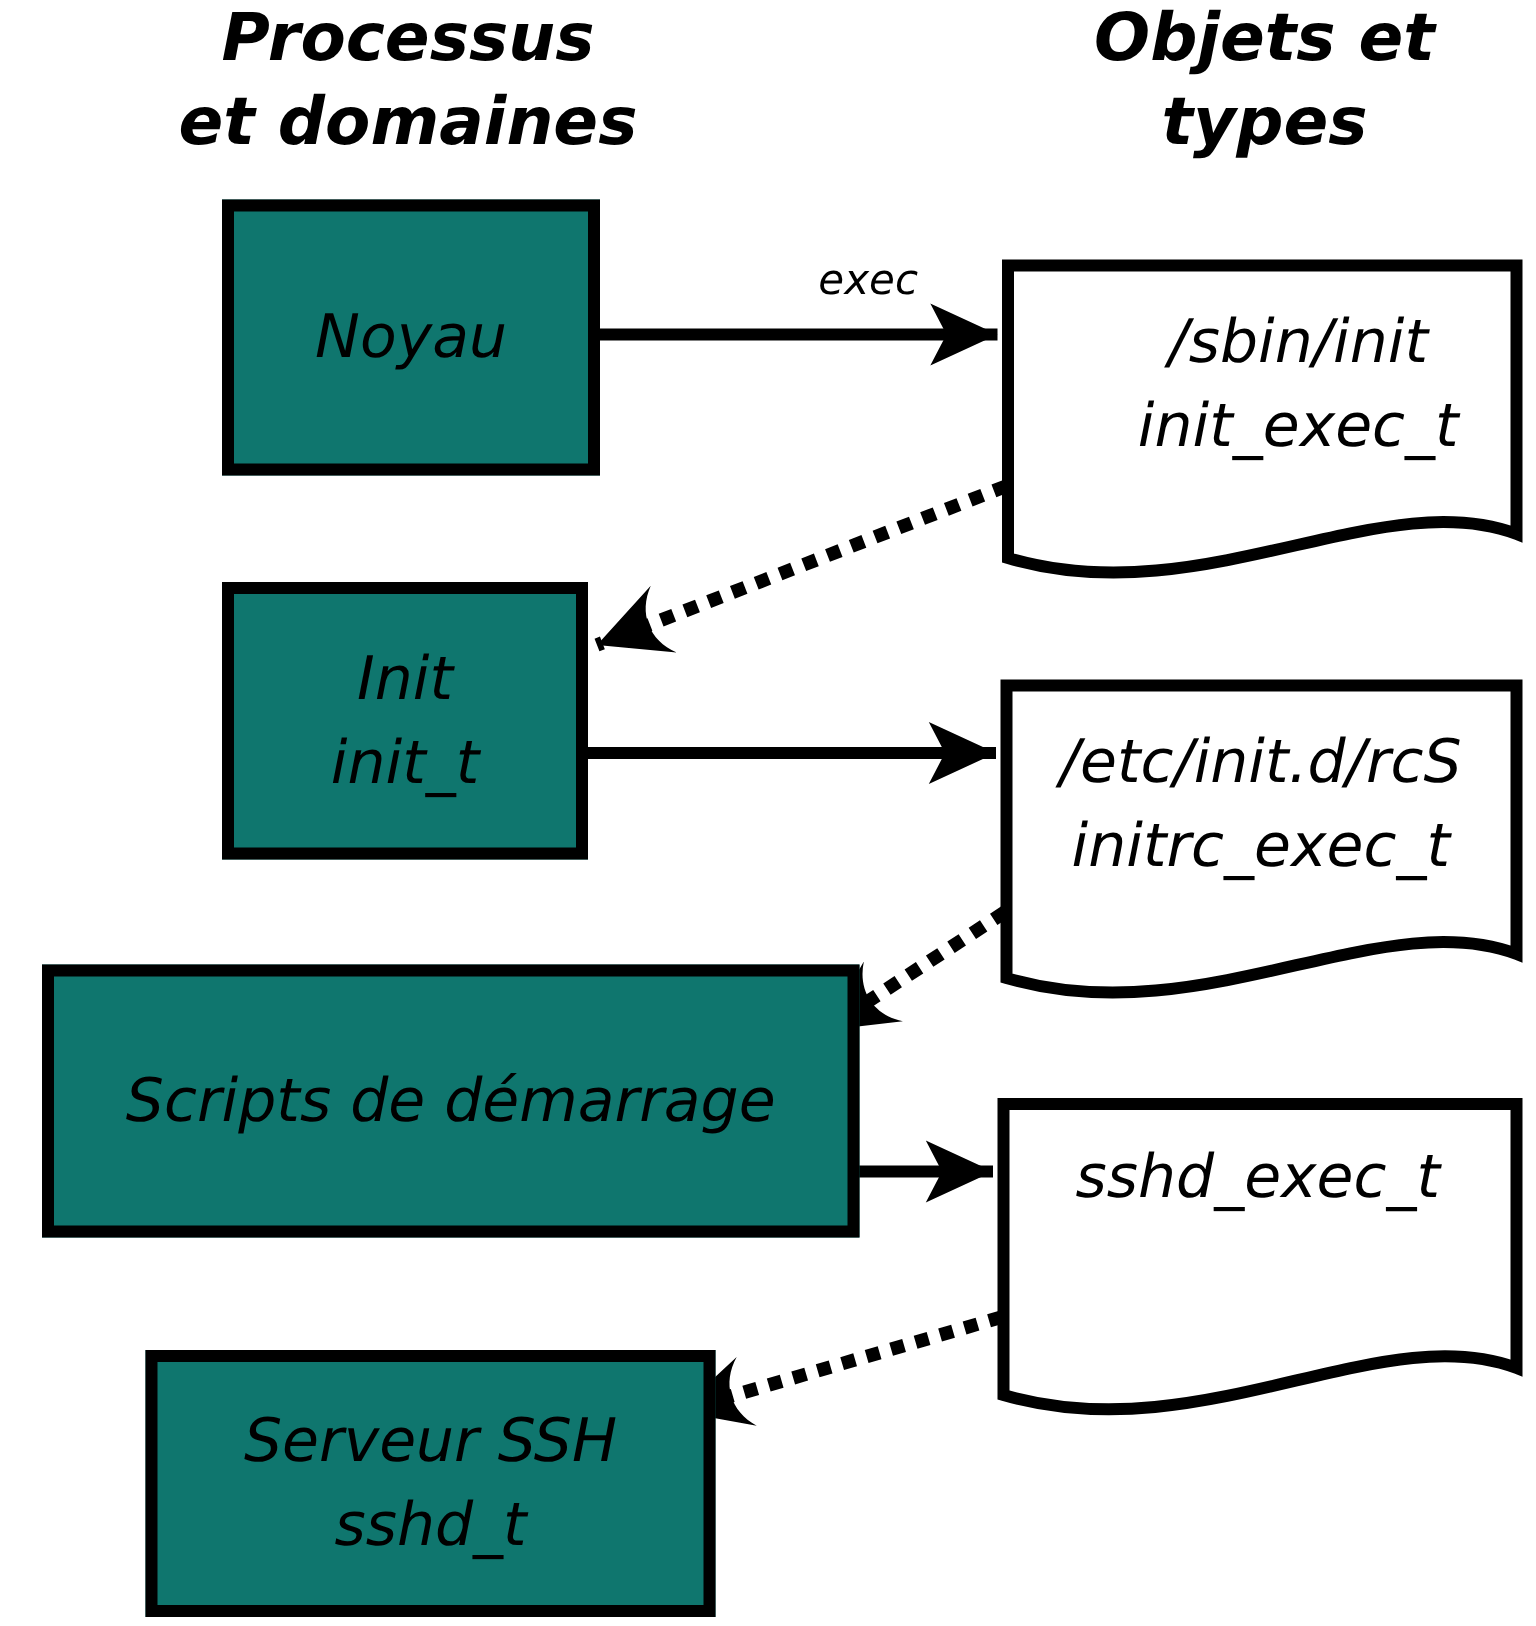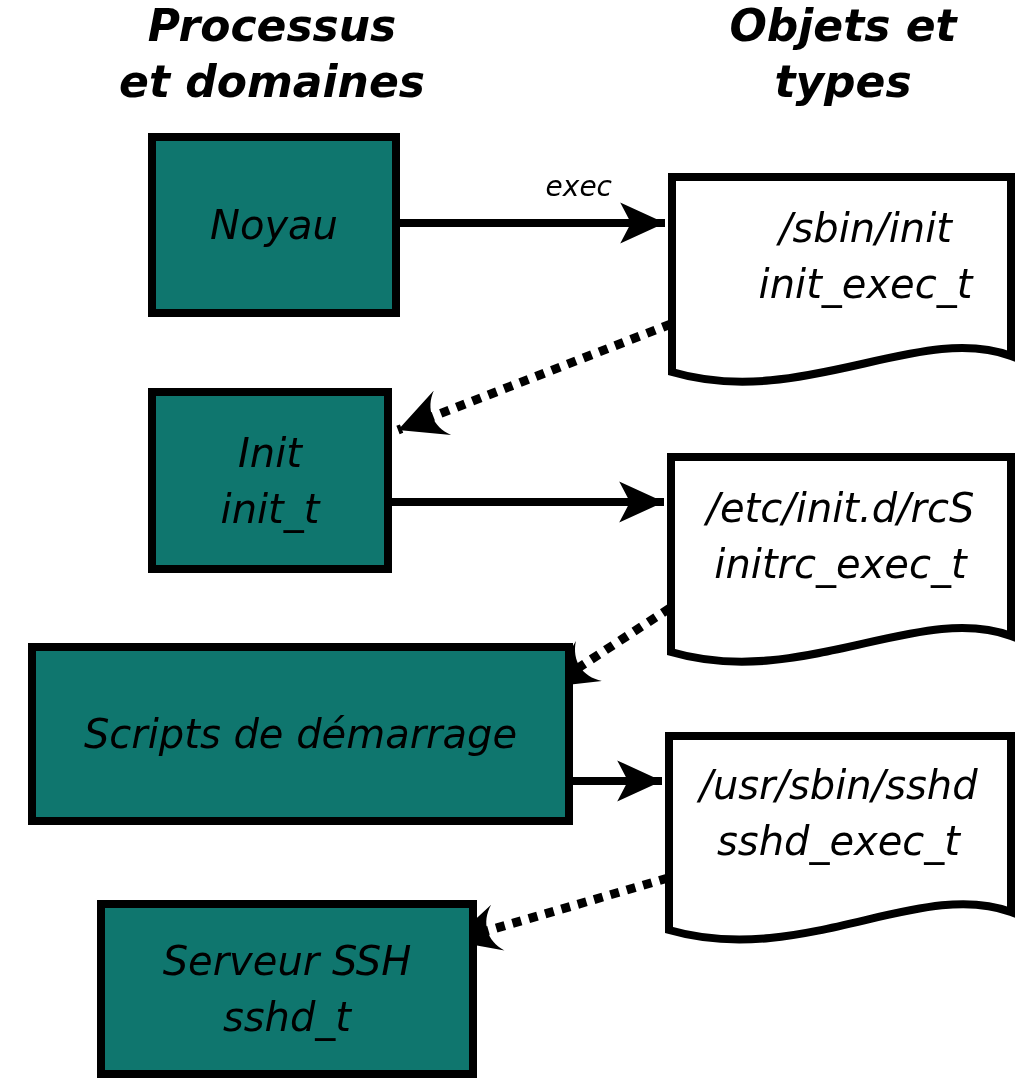--- a/index.html
+++ b/index.html
@@ -143,19 +143,18 @@
 
   <div class="doc-text doc-text-1">
     <div>/sbin/init</div>
     <div>init_exec_t</div>
   </div>
   <div class="doc-text doc-text-2">
     <div>/etc/init.d/rcS</div>
     <div>initrc_exec_t</div>
   </div>
   <div class="doc-text doc-text-3">
-    <div>/usr/sbin/sshd</div>
     <div>sshd_exec_t</div>
   </div>
 
   <div class="exec-label">exec</div>
 
 </div>
 
 </body></html>

